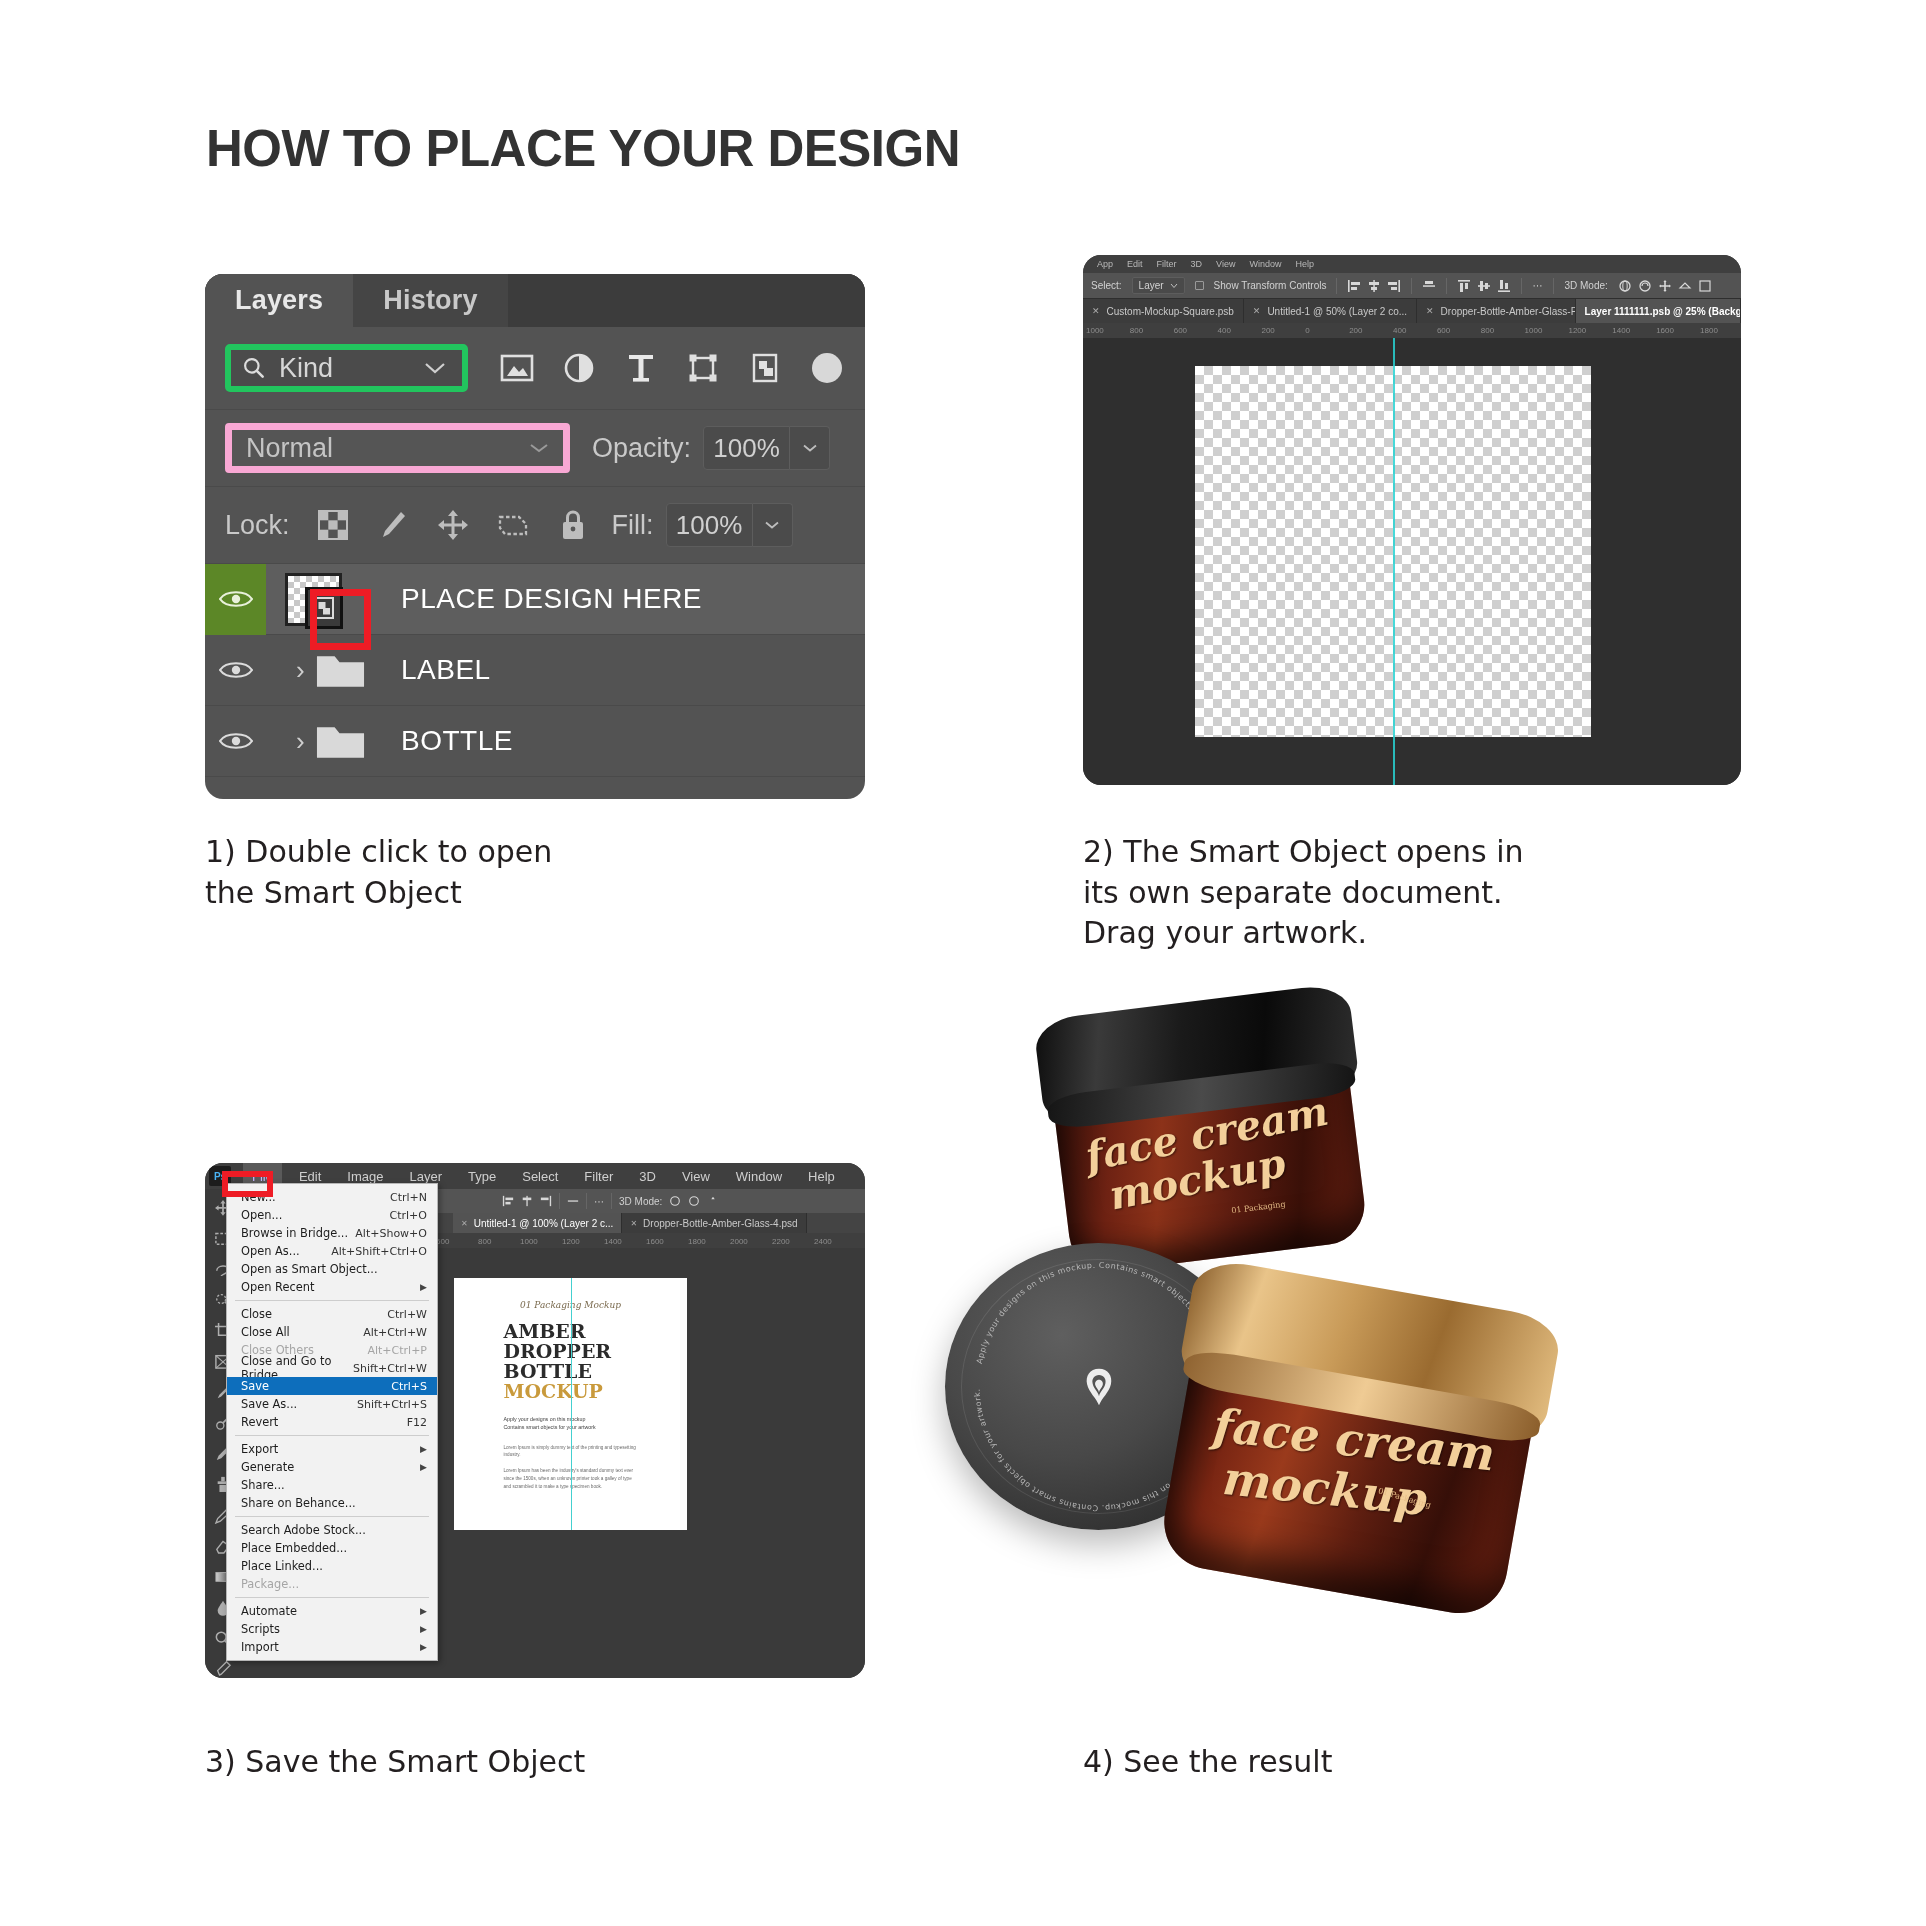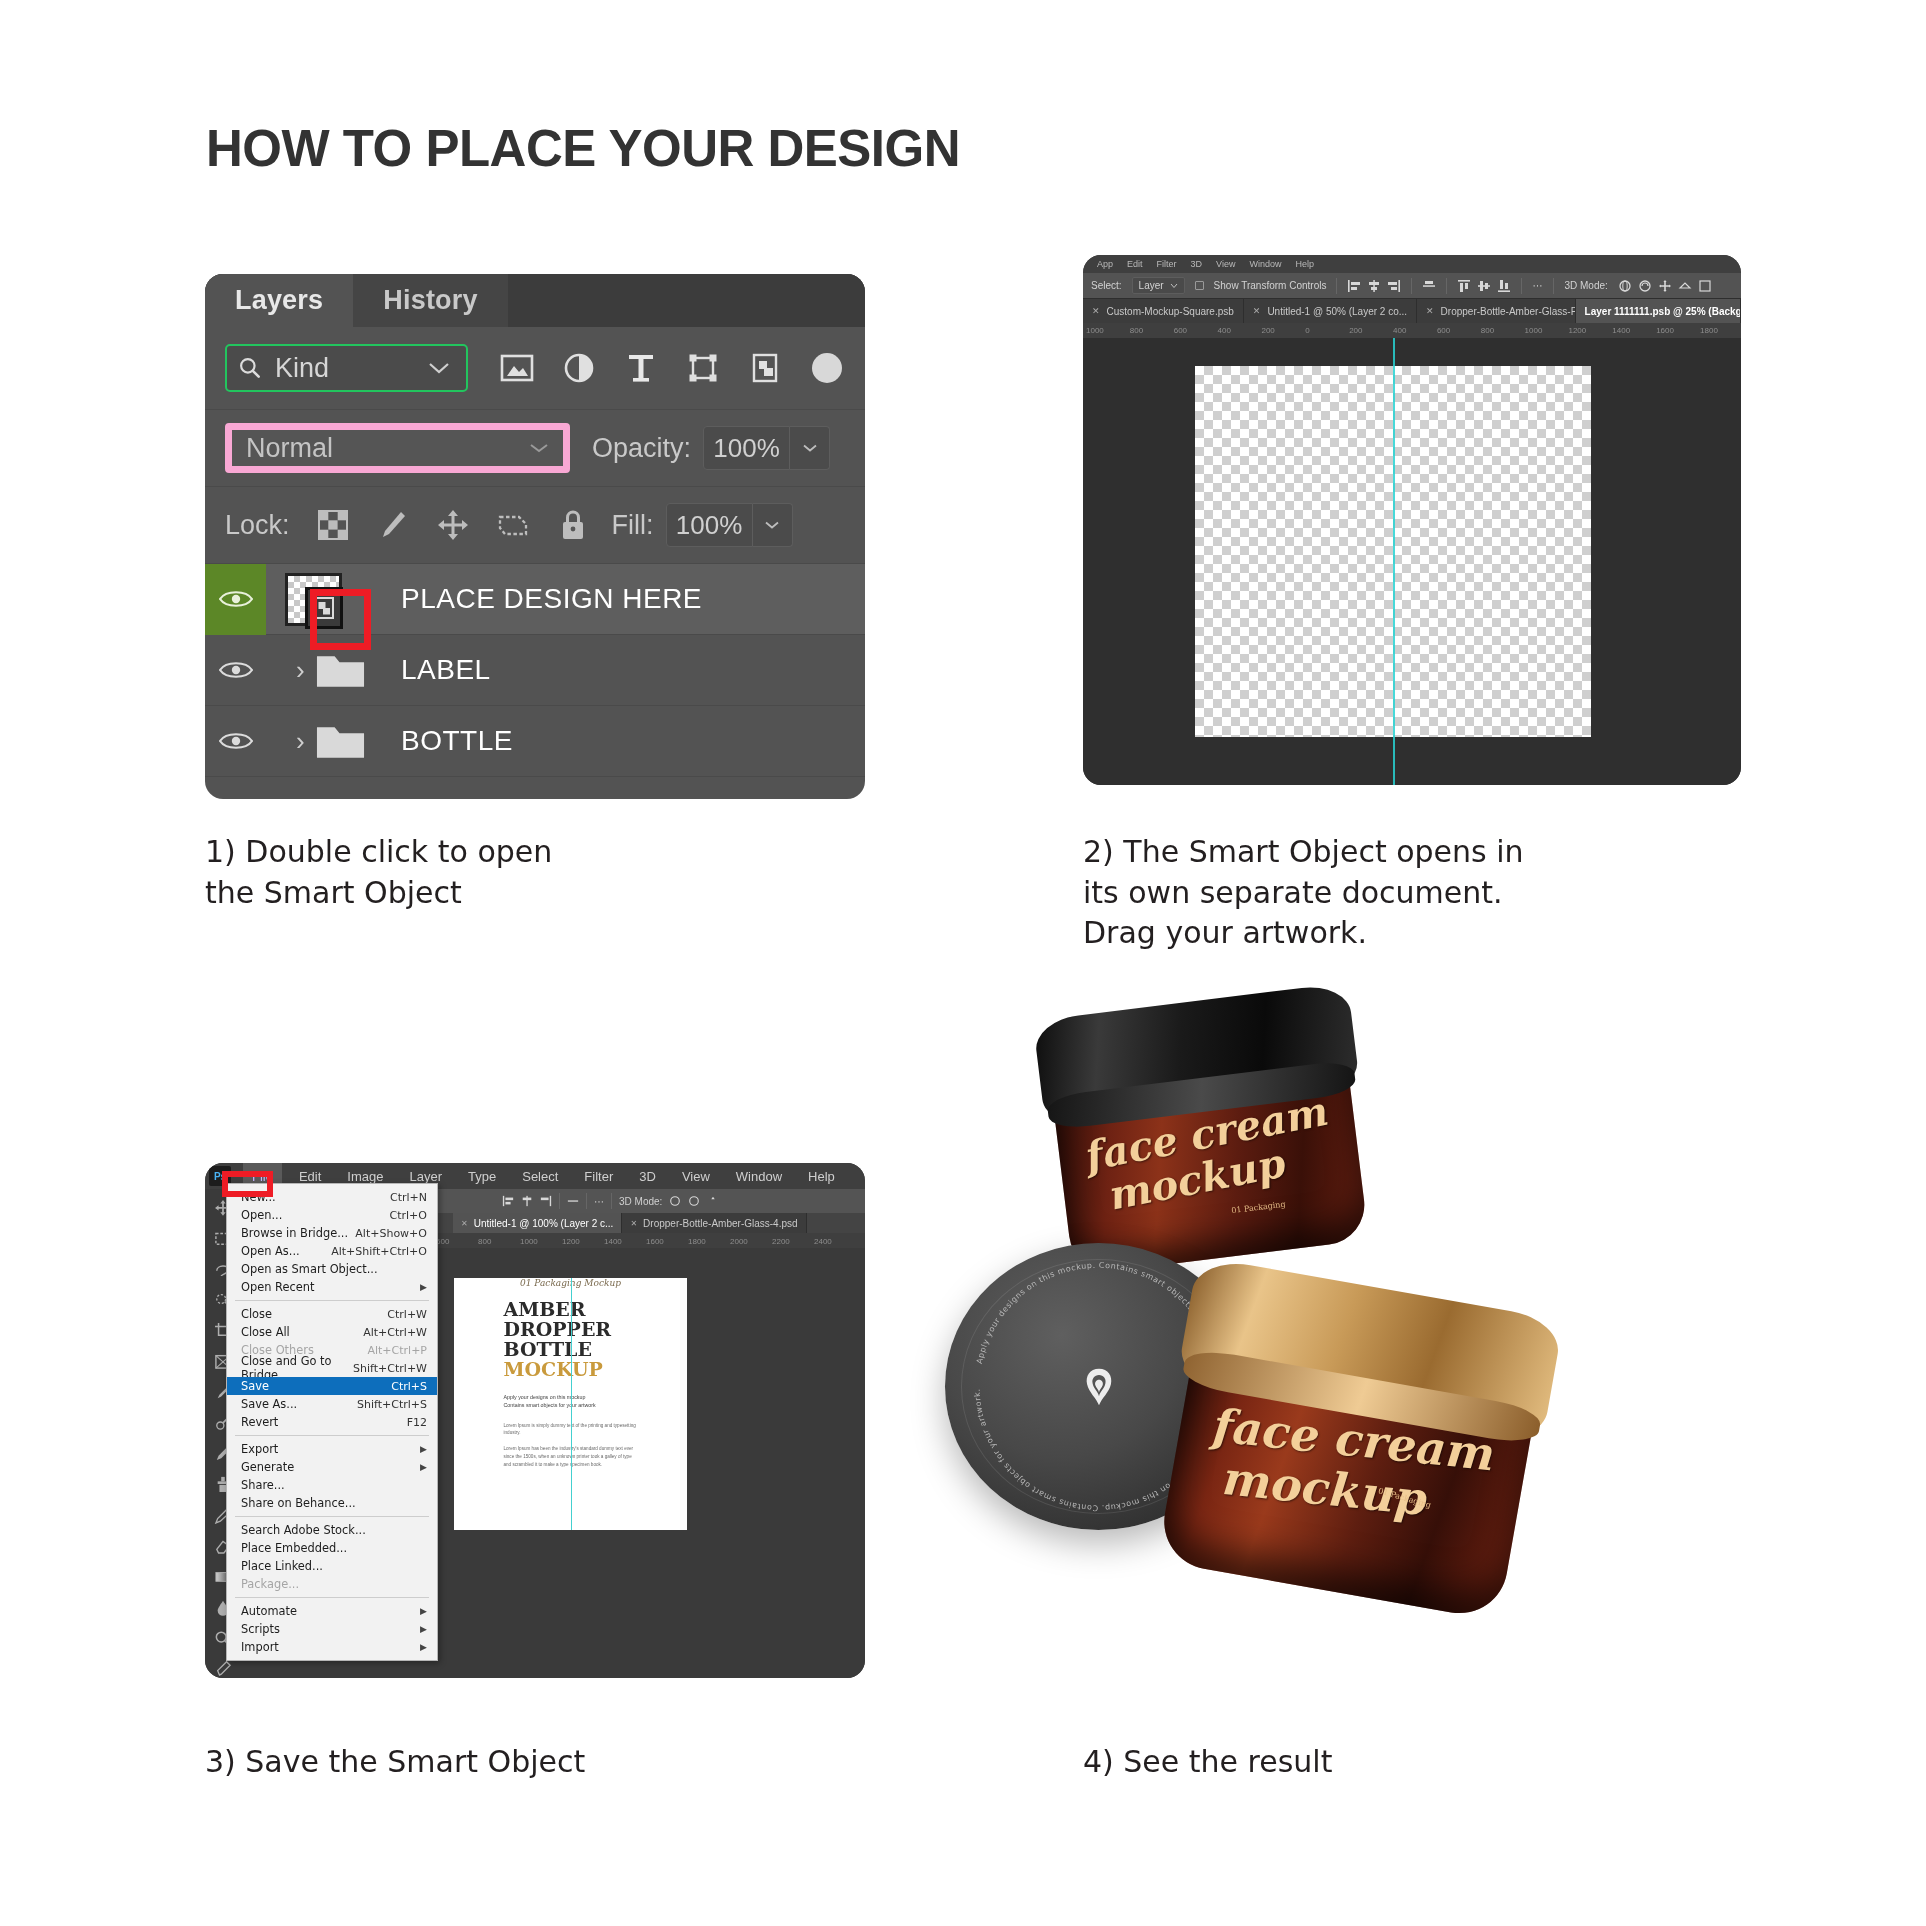--- a/index.html
+++ b/index.html
@@ -46,21 +46,21 @@
   .lp-tab.active { background:#535353; }
   .lp-tab.inactive { background:#454545; color:#c9c9c9; }
   .lp-tabs-rest { flex:1; background:#3c3c3c; }
 
   .lp-filter-row {
     display:flex; align-items:center; height:83px; padding: 0 20px;
     gap: 0px; border-bottom: 1px solid #4a4a4a;
   }
   .kind-select {
     display:flex; align-items:center; width:243px; height:48px;
-    background:#4b4b4b; border:2px solid #22c55e; border-radius:5px;
+    background:#4b4b4b; border:6px solid #22c55e; border-radius:5px;
     padding: 0 10px; position:relative;
   }
   .kind-select .lbl { font-size:27px; color:#d6d6d6; margin-left:12px; }
   .kind-select .chev { position:absolute; right:16px; }
   .filter-icons { display:flex; align-items:center; gap:28px; margin-left:32px; }
   .filter-icons .ic { width:34px; height:34px; display:flex; align-items:center; justify-content:center;}
   .toggle-knob {
     width:30px; height:30px; border-radius:50%; background:#d8d8d8;
     margin-left: 30px;
   }
@@ -703,21 +703,21 @@
           <circle cx="8" cy="8" r="5.5" fill="none" stroke="#c8c8c8" stroke-width="1.7"></circle>
           <line x1="12" y1="12" x2="18" y2="18" stroke="#c8c8c8" stroke-width="2"></line>
         </svg>
       <svg class="tool-ic" viewBox="0 0 20 20">
           <path d="M6 17 L4 12 L14 2 L18 6 L8 16 Z" fill="none" stroke="#c8c8c8" stroke-width="1.5"></path>
         </svg>
     </div>
 
     <div class="mw-canvas">
       <div class="mw-doc">
-        <div style="font-family:'DejaVu Serif',serif;font-style:italic;font-size:9px;color:#7a6a4e;">01 Packaging Mockup</div>
+        <div style="font-family:'DejaVu Serif',serif;font-style:italic;font-size:9px;color:#7a6a4e;margin-top:22px;">01 Packaging Mockup</div>
         <div style="font-family:'DejaVu Serif',serif;font-weight:700;font-size:19px;color:#2b2b2b;line-height:1.05;margin-top:12px;text-align:left;width:134px;">
           <div>AMBER</div>
           <div>DROPPER</div>
           <div>BOTTLE</div>
           <div style="color:#c99a3c;">MOCKUP</div>
         </div>
         <div style="width:134px;margin-top:14px;font-size:5.3px;color:#3d3d3d;line-height:1.5;">
           <div>Apply your designs on this mockup</div>
           <div>Contains smart objects for your artwork</div>
         </div>

